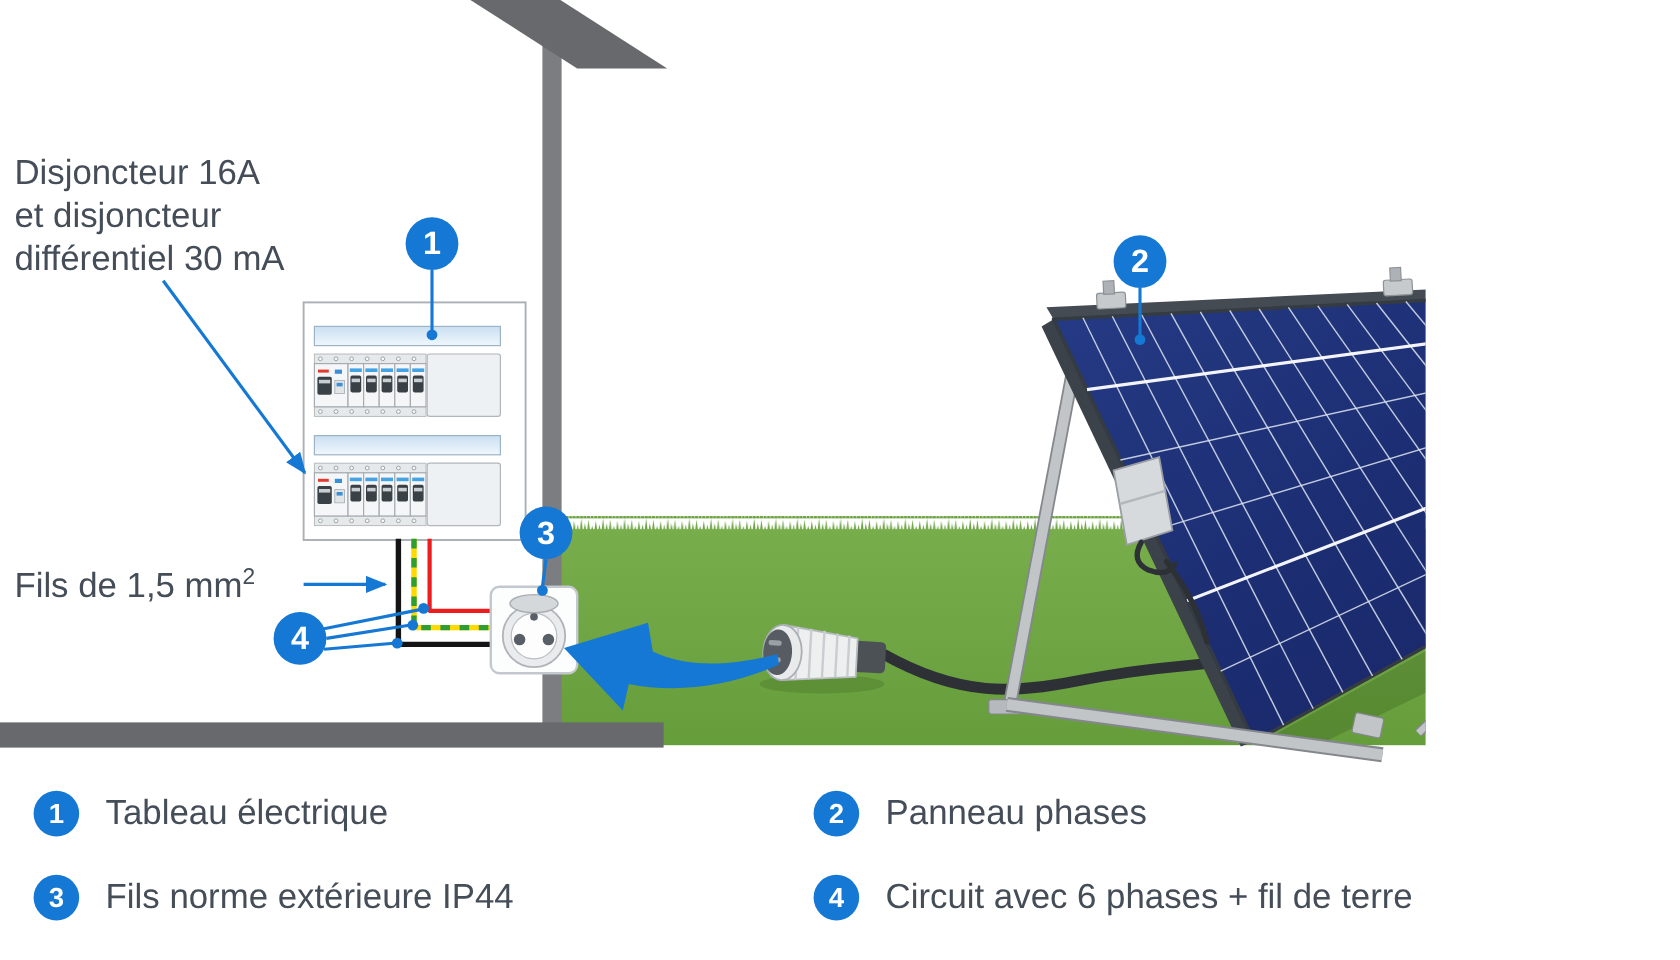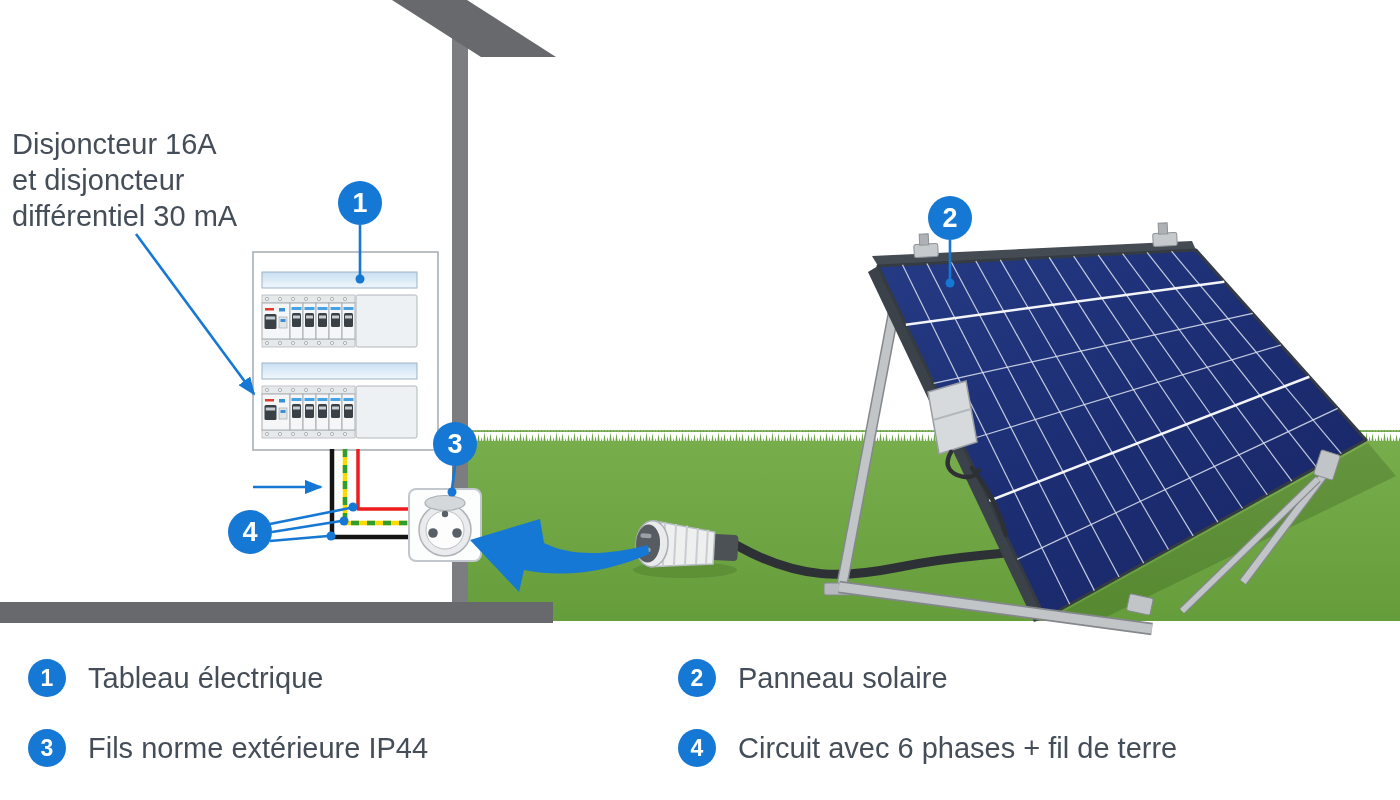--- a/index.html
+++ b/index.html
@@ -1,21 +1,21 @@
 <!DOCTYPE html>
 <html style="--accent: #1478d4; --text: #454e58; --wireRed: #ee1c1c; --wireYellow: #ffd900; --wireGreen: #2f9e30; --wireBlack: #141414; --grass: #6da443; --grassLight: #79ae4e; --structure: #67696c; --wall: #7b7d80; --panelBlue: #1e3076;"><head>
 <meta charset="utf-8">
 <style>
   html,body{margin:0;padding:0;background:#fff;}
   :root{
     --accent:#1478d4; --text:#454e58;
     --wireRed:#ee1c1c; --wireYellow:#ffd900; --wireGreen:#2f9e30; --wireBlack:#141414;
     --grass:#6da443; --grassLight:#79ae4e; --structure:#67696c; --wall:#7b7d80; --panelBlue:#1e3076;
   }
-  #stage{position:relative;width:1400px;height:800px;overflow:hidden;background:#fff;
+  #stage{position:relative;width:1188px;height:800px;overflow:hidden;background:#fff;
          font-family:"Liberation Sans", sans-serif;}
   #scene{position:absolute;left:0;top:0;}
   .note{position:absolute;color:var(--text);font-size:29px;line-height:36px;white-space:pre-line;}
   .badge{position:absolute;display:flex;align-items:center;justify-content:center;
          background:var(--accent);color:#fff;border-radius:50%;font-weight:bold;}
   .badge.lg{width:44px;height:44px;font-size:27px;}
   .badge.sm{position:static;width:38px;height:38px;font-size:23px;flex:0 0 38px;}
   .legend-item{position:absolute;display:flex;align-items:center;gap:22px;height:40px;}
   .legend-label{color:var(--text);font-size:29px;white-space:nowrap;}
   
@@ -265,33 +265,34 @@
     <circle class="ldot" cx="331" cy="536" r="4.5"></circle>
     <line class="lead" x1="136" y1="234" x2="254" y2="394" marker-end="url(#ah)"></line>
     <line class="lead" x1="253" y1="487" x2="321" y2="487" marker-end="url(#ah)"></line>
   </g>
 </svg>
 
 <div class="note" style="left:12px;top:126px;"><span>Disjoncteur 16A
 et disjoncteur
 différentiel 30 mA</span></div>
 
+<div class="note" style="left:12px;top:464px;"><span>Fils de 1,5 mm</span><sup style="font-size:19px;">2</sup></div>
 
 <div class="badge lg" style="left:338px;top:181px;">1</div>
 <div class="badge lg" style="left:928px;top:196px;">2</div>
 <div class="badge lg" style="left:433px;top:422px;">3</div>
 <div class="badge lg" style="left:228px;top:510px;">4</div>
 
 <div class="legend-item" style="left:28px;top:658px;">
   <div class="badge sm">1</div>
   <div class="legend-label">Tableau électrique</div>
 </div>
 <div class="legend-item" style="left:678px;top:658px;">
   <div class="badge sm">2</div>
-  <div class="legend-label">Panneau solaire</div>
+  <div class="legend-label">Panneau phases</div>
 </div>
 <div class="legend-item" style="left:28px;top:728px;">
   <div class="badge sm">3</div>
   <div class="legend-label">Fils norme extérieure IP44</div>
 </div>
 <div class="legend-item" style="left:678px;top:728px;">
   <div class="badge sm">4</div>
   <div class="legend-label">Circuit avec 6 phases + fil de terre</div>
 </div>
 

